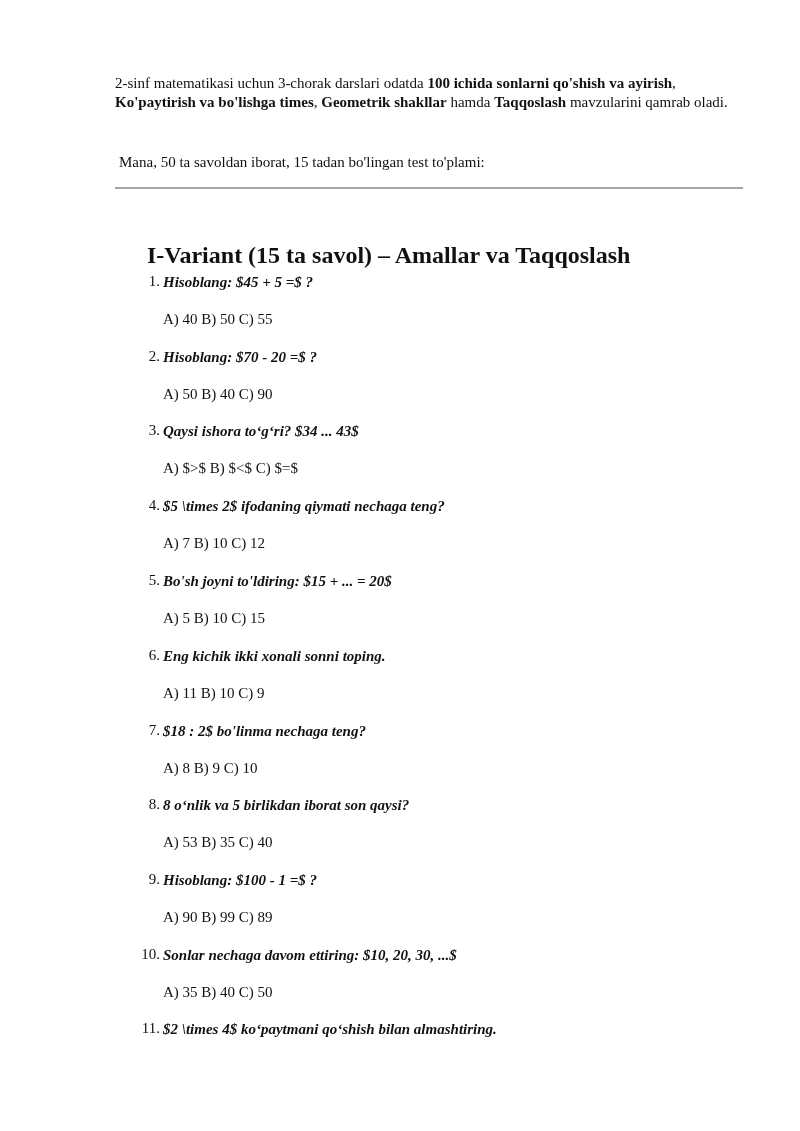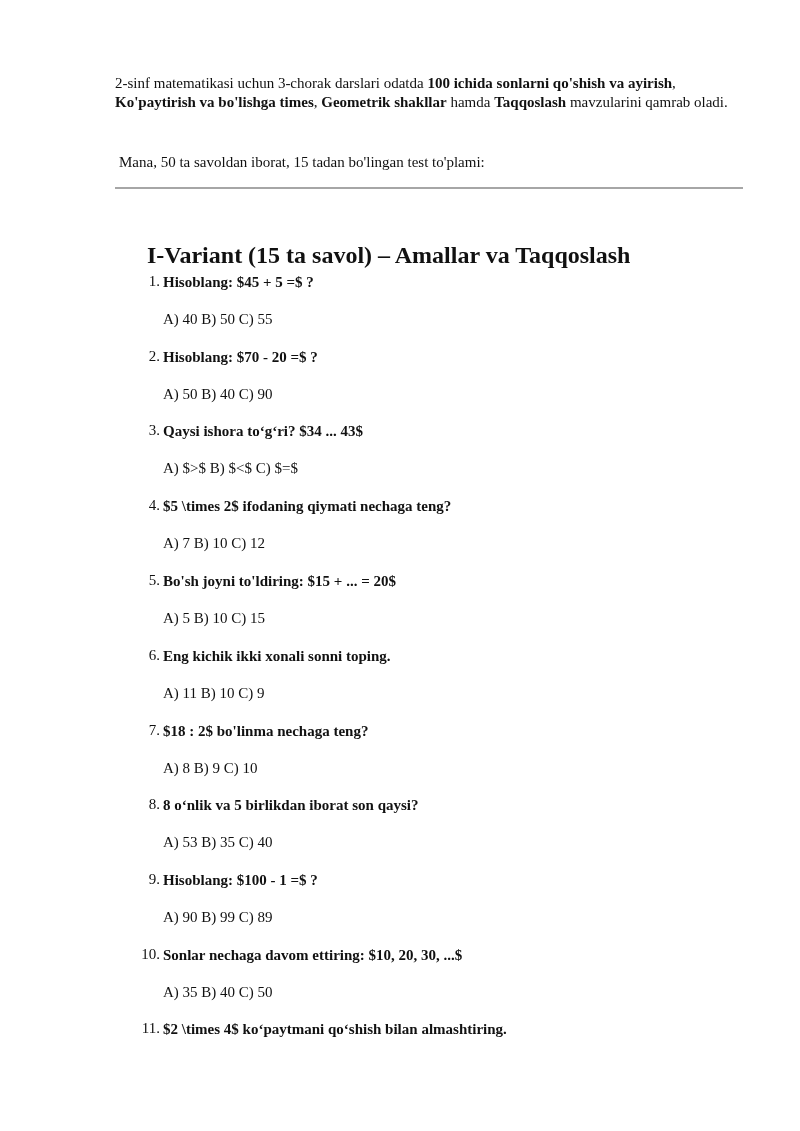--- a/index.html
+++ b/index.html
@@ -72,20 +72,21 @@
     white-space: nowrap;
     font-weight: normal;
   }
   .q-text {
     position: absolute;
     left: 48px;
     top: 0;
     font-weight: bold;
     white-space: nowrap;
     line-height: 19px;
+    font-style: italic;
   }
   .q-opts {
     position: absolute;
     left: 48px;
     top: 37px;
     white-space: nowrap;
     line-height: 19px;
   }
 </style>
 </head>

